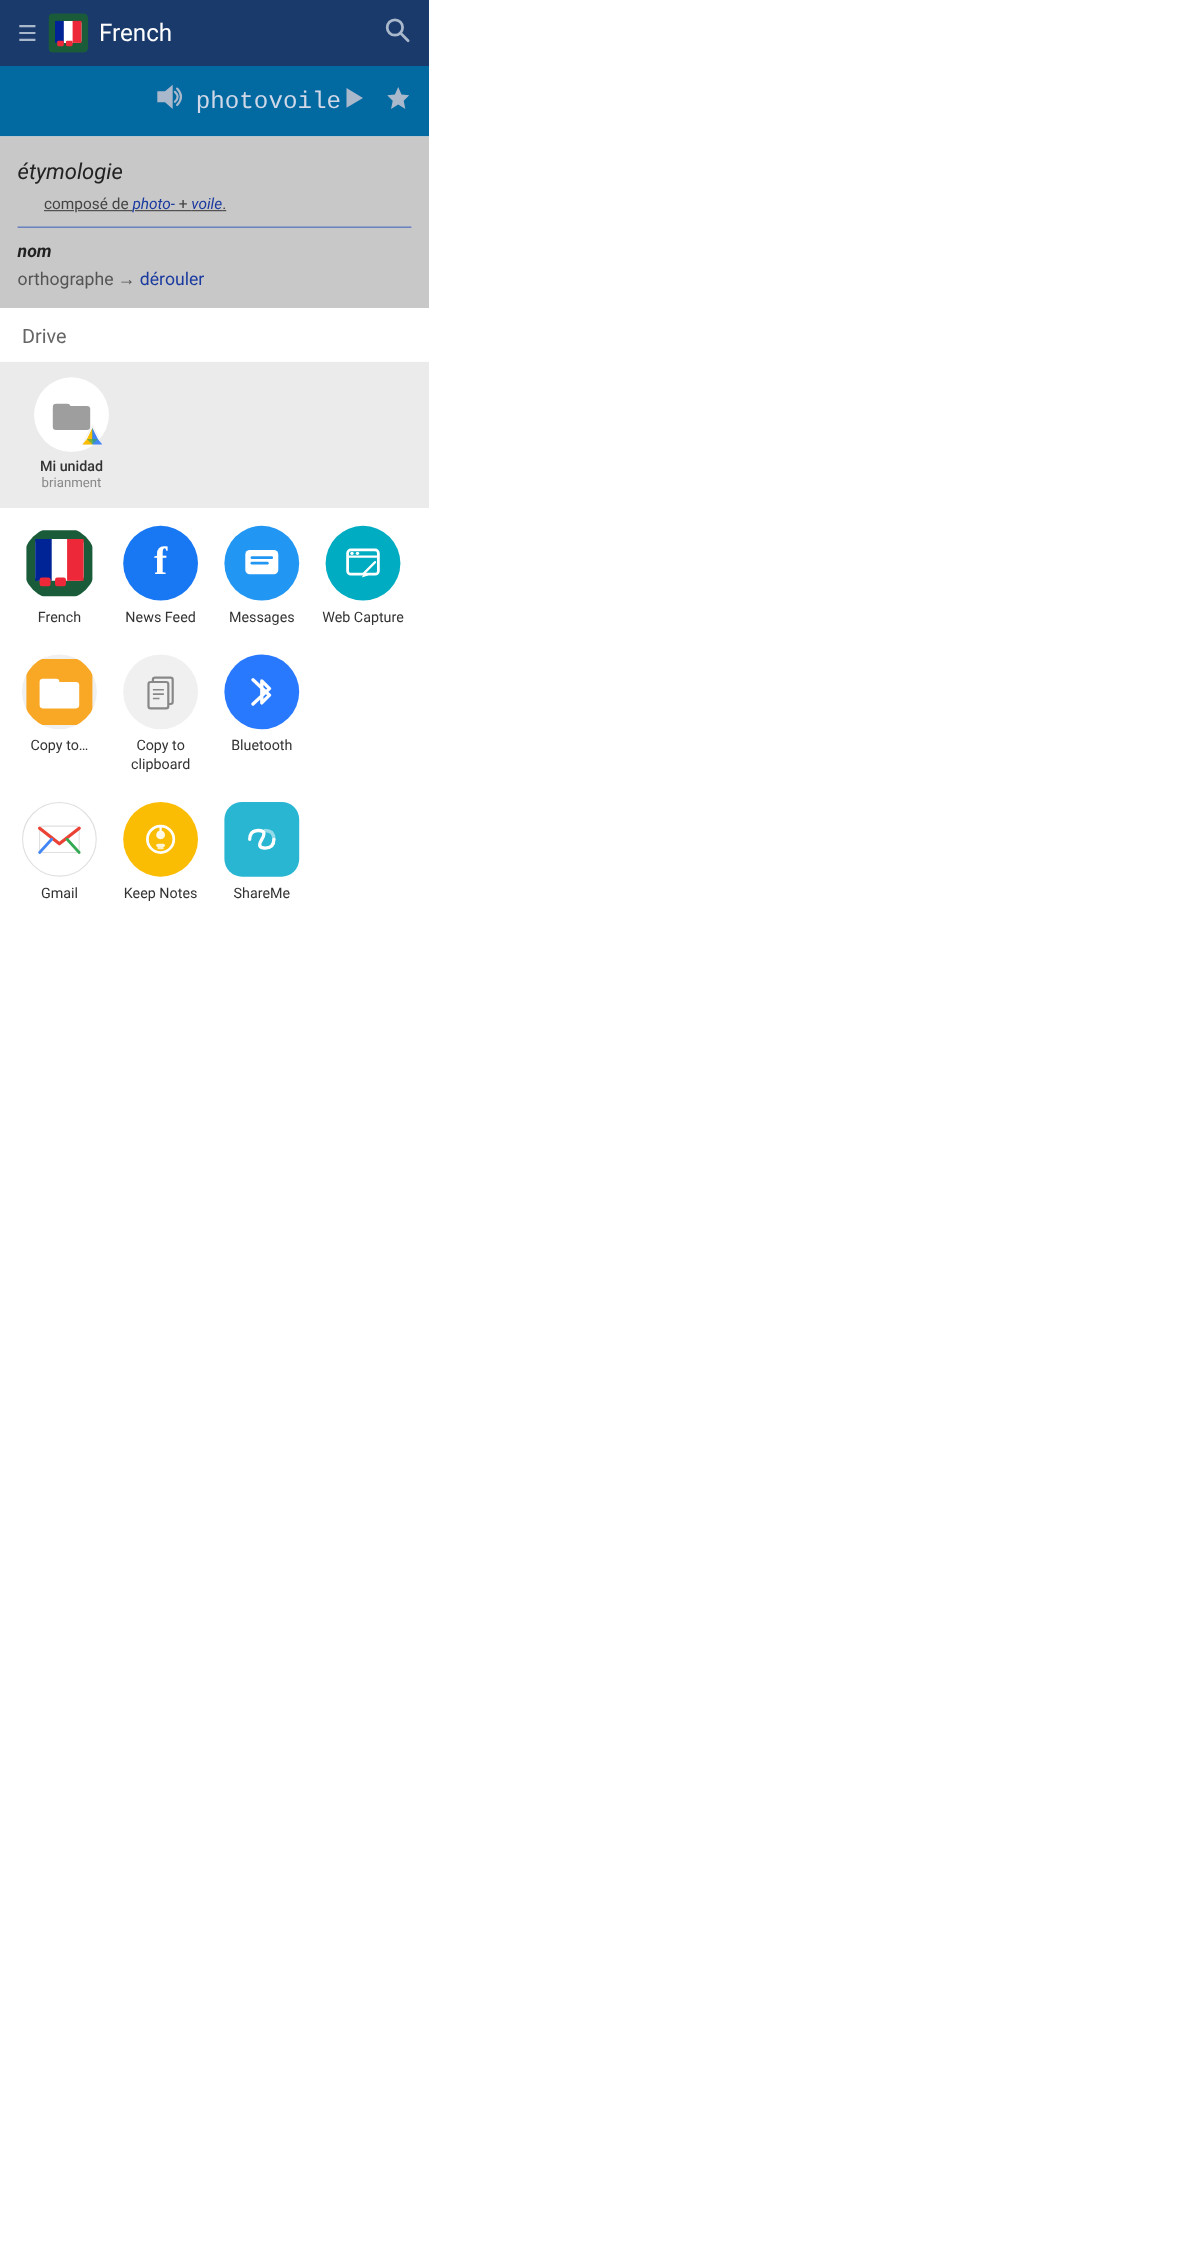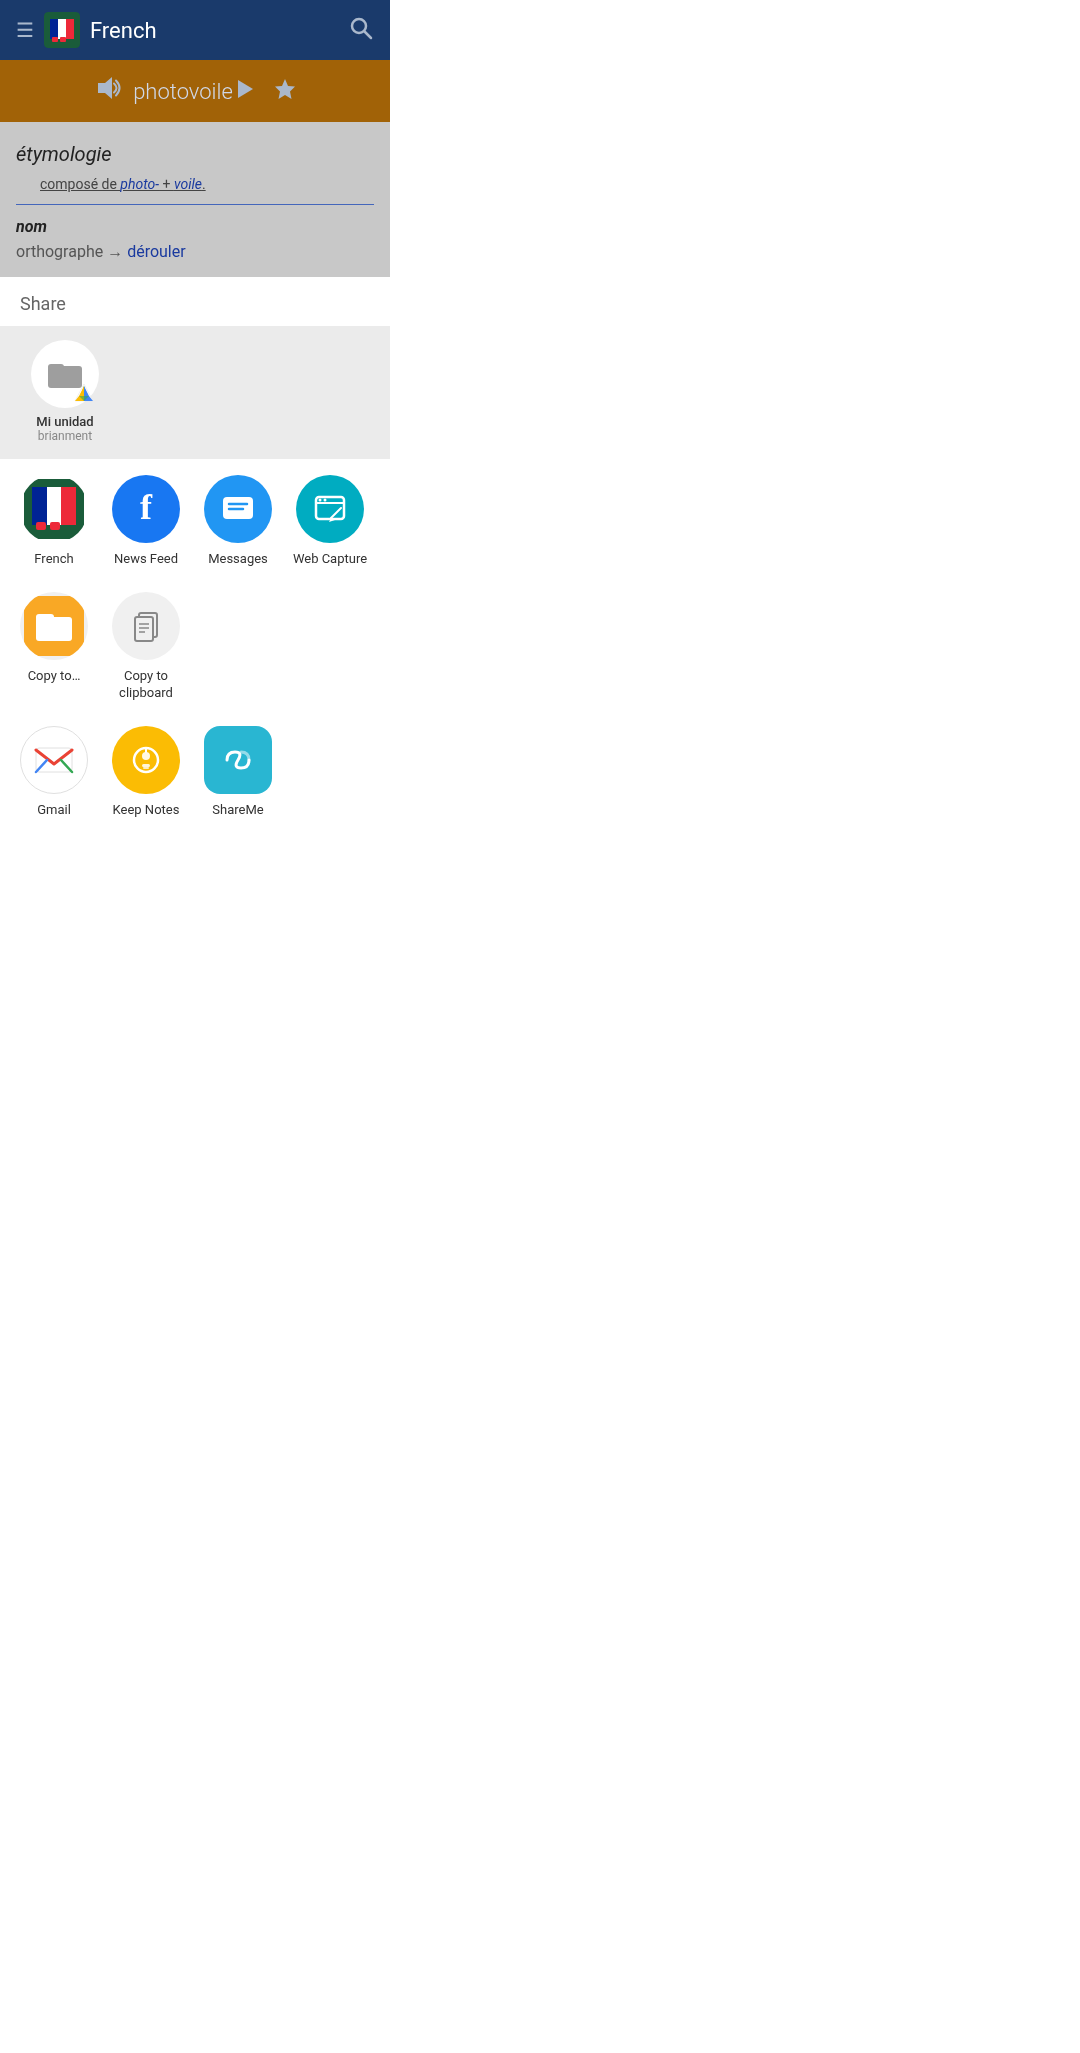--- a/index.html
+++ b/index.html
@@ -42,25 +42,26 @@
       font-size: 22px;
       font-weight: 400;
     }
     .search-icon-header {
       color: #aab8cc;
       font-size: 22px;
     }
 
     
     .word-bar {
-      background: #a16207;
+      background: #0369a1;
       padding: 14px 16px;
       display: flex;
       align-items: center;
-      justify-content: center;
+      justify-content: flex-end;
+      font-family: Liberation Mono, monospace;
     }
     .word-left {
       display: flex;
       align-items: center;
       gap: 12px;
     }
     .sound-icon {
       color: #aab8cc;
       font-size: 26px;
     }
@@ -349,21 +350,21 @@
     <span>composé de </span><a class="etymology-link">photo-</a><span> + </span><a class="etymology-link">voile</a><span>.</span>
   </div>
   <hr class="divider-line">
   <div class="nom-title">nom</div>
   <div class="ortho-preview">
     <span>orthographe </span><span>→ </span><a class="ortho-link">dérouler</a>
   </div>
 </div>
 
 <div class="share-sheet">
-  <div class="share-header">Share</div>
+  <div class="share-header">Drive</div>
 
   <div class="recent-section">
     <div class="drive-item">
       <div class="folder-circle">
 
         <svg width="36" height="30" viewBox="0 0 36 30" fill="none">
           <rect x="1" y="7" width="34" height="22" rx="3" fill="#9e9e9e"></rect>
           <rect x="1" y="5" width="16" height="6" rx="3" fill="#9e9e9e"></rect>
         </svg>
 
@@ -460,20 +461,28 @@
             <rect x="8" y="10" width="18" height="24" rx="2" stroke="#888" stroke-width="2" fill="#f0f0f0"></rect>
             <line x1="12" y1="17" x2="22" y2="17" stroke="#888" stroke-width="1.5"></line>
             <line x1="12" y1="21" x2="22" y2="21" stroke="#888" stroke-width="1.5"></line>
             <line x1="12" y1="25" x2="18" y2="25" stroke="#888" stroke-width="1.5"></line>
           </svg>
         </div>
         <span class="app-label">Copy to clipboard</span>
       </div>
 
 
+      <div class="app-item">
+        <div class="app-icon-wrap bt-circle">
+          <svg width="30" height="38" viewBox="0 0 30 38" fill="none">
+            <polyline points="7,8 22,22 15,29 15,9 22,16 7,30" stroke="#fff" stroke-width="3" stroke-linecap="round" stroke-linejoin="round" fill="none"></polyline>
+          </svg>
+        </div>
+        <span class="app-label">Bluetooth</span>
+      </div>
     </div>
 
     <div class="apps-row">
 
       <div class="app-item">
         <div class="app-icon-wrap gmail-wrap" style="background:#fff; border:1.5px solid #e0e0e0;">
           <svg width="40" height="32" viewBox="0 0 40 32" fill="none">
             <rect x="2" y="4" width="36" height="24" rx="3" fill="#fff" stroke="#e0e0e0" stroke-width="1"></rect>
             <polyline points="2,6 20,20 38,6" stroke="#EA4335" stroke-width="3" fill="none" stroke-linecap="round" stroke-linejoin="round"></polyline>
             <line x1="2" y1="28" x2="13" y2="16" stroke="#4285F4" stroke-width="2.5" stroke-linecap="round"></line>

